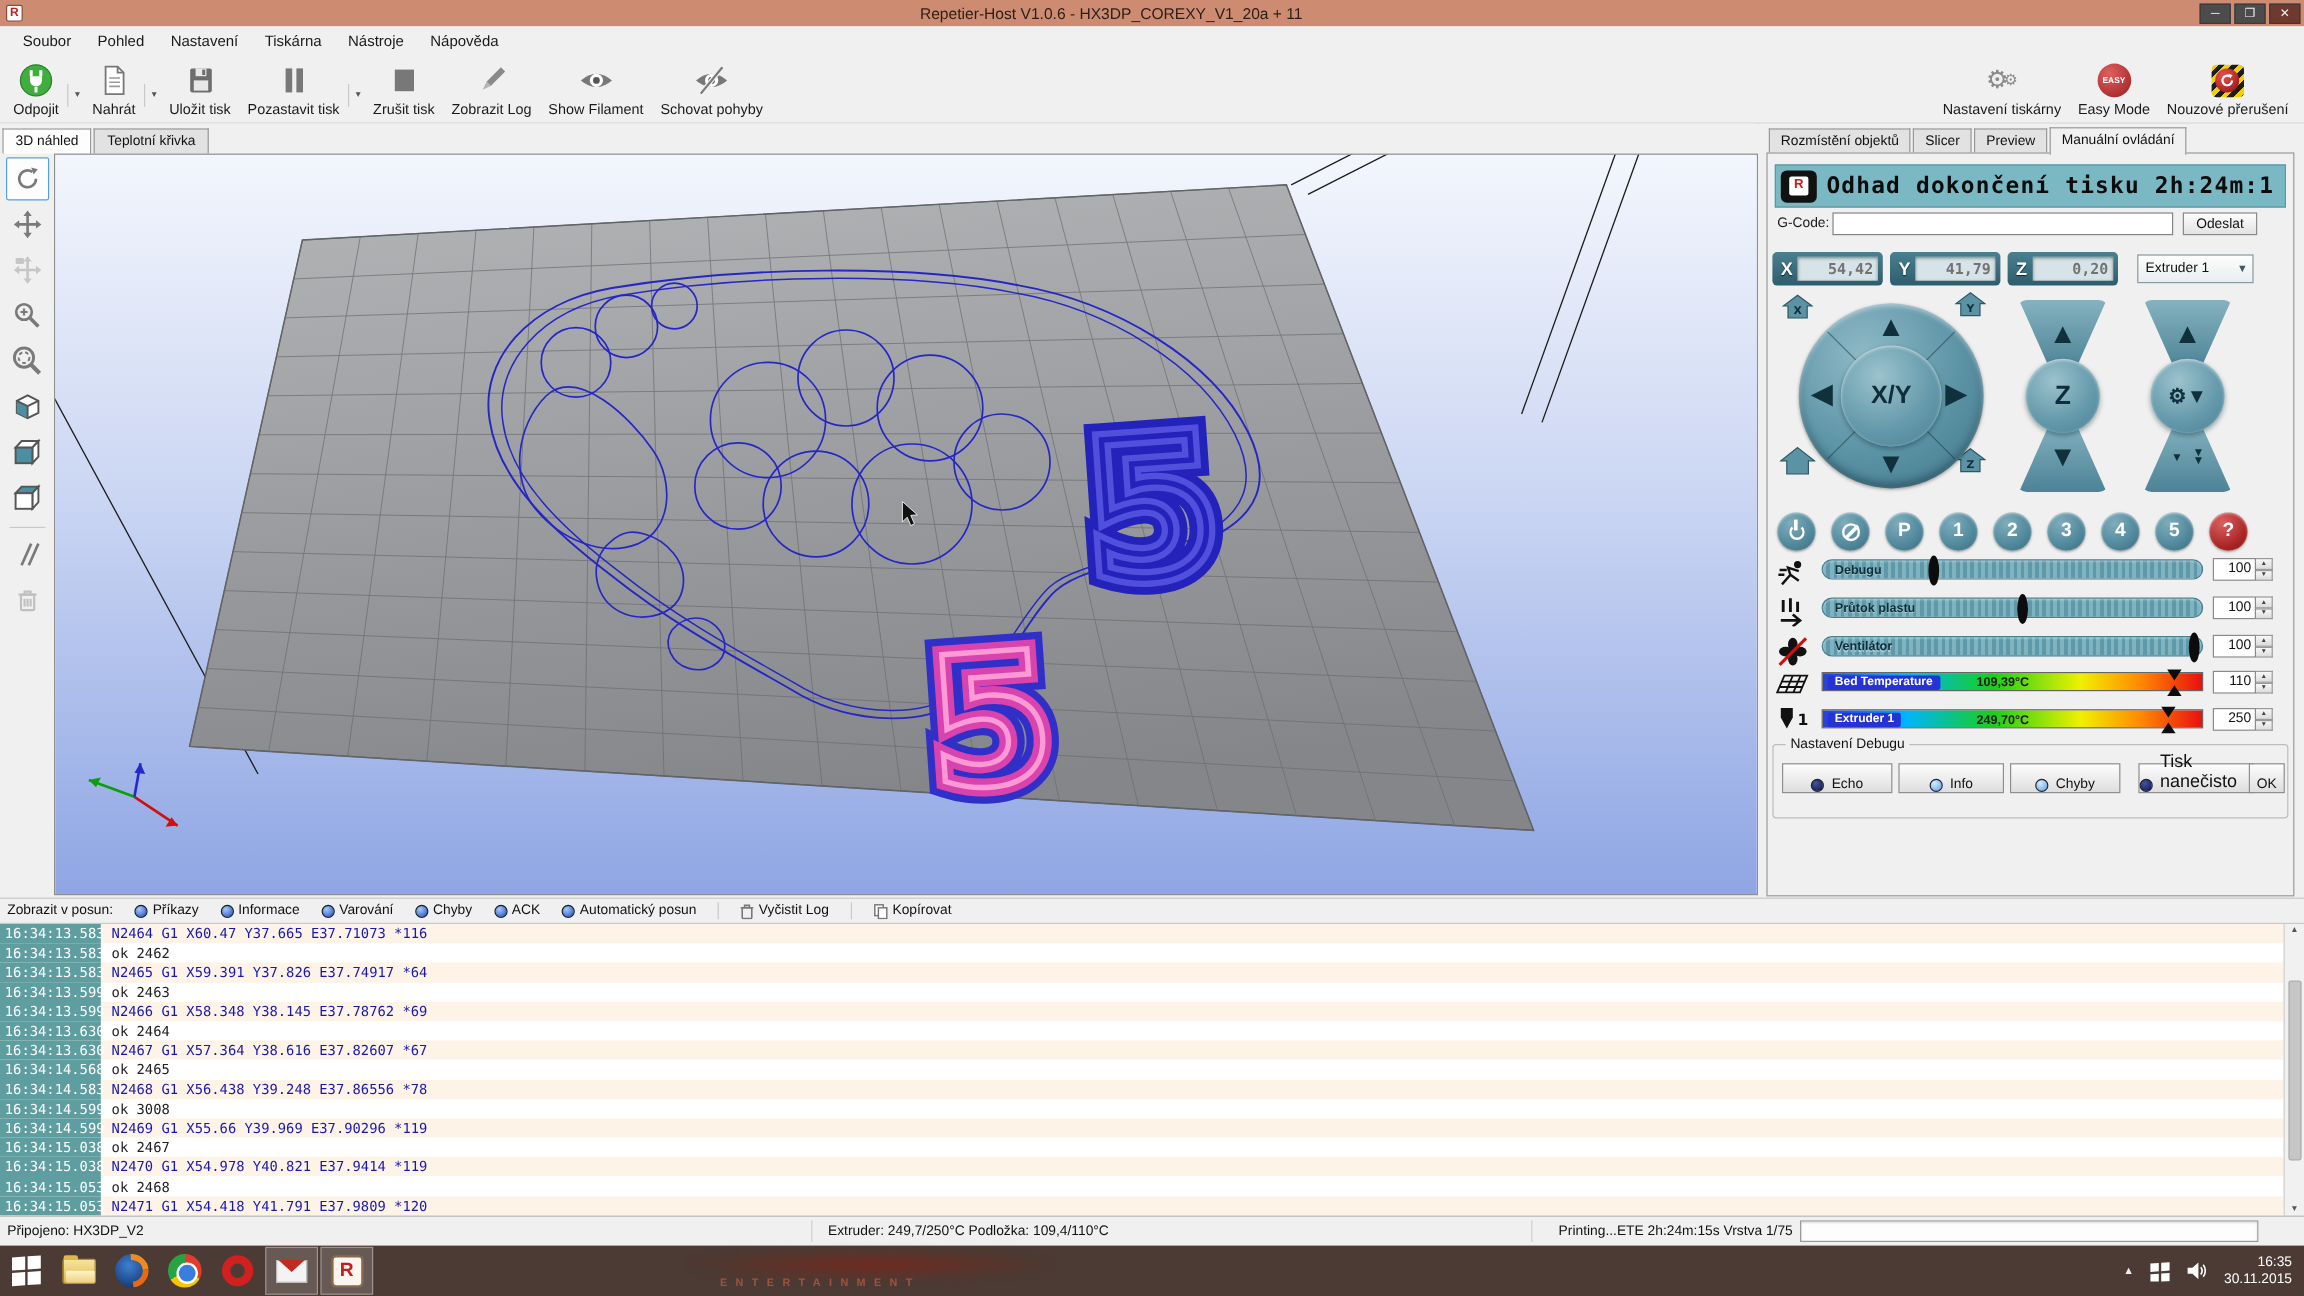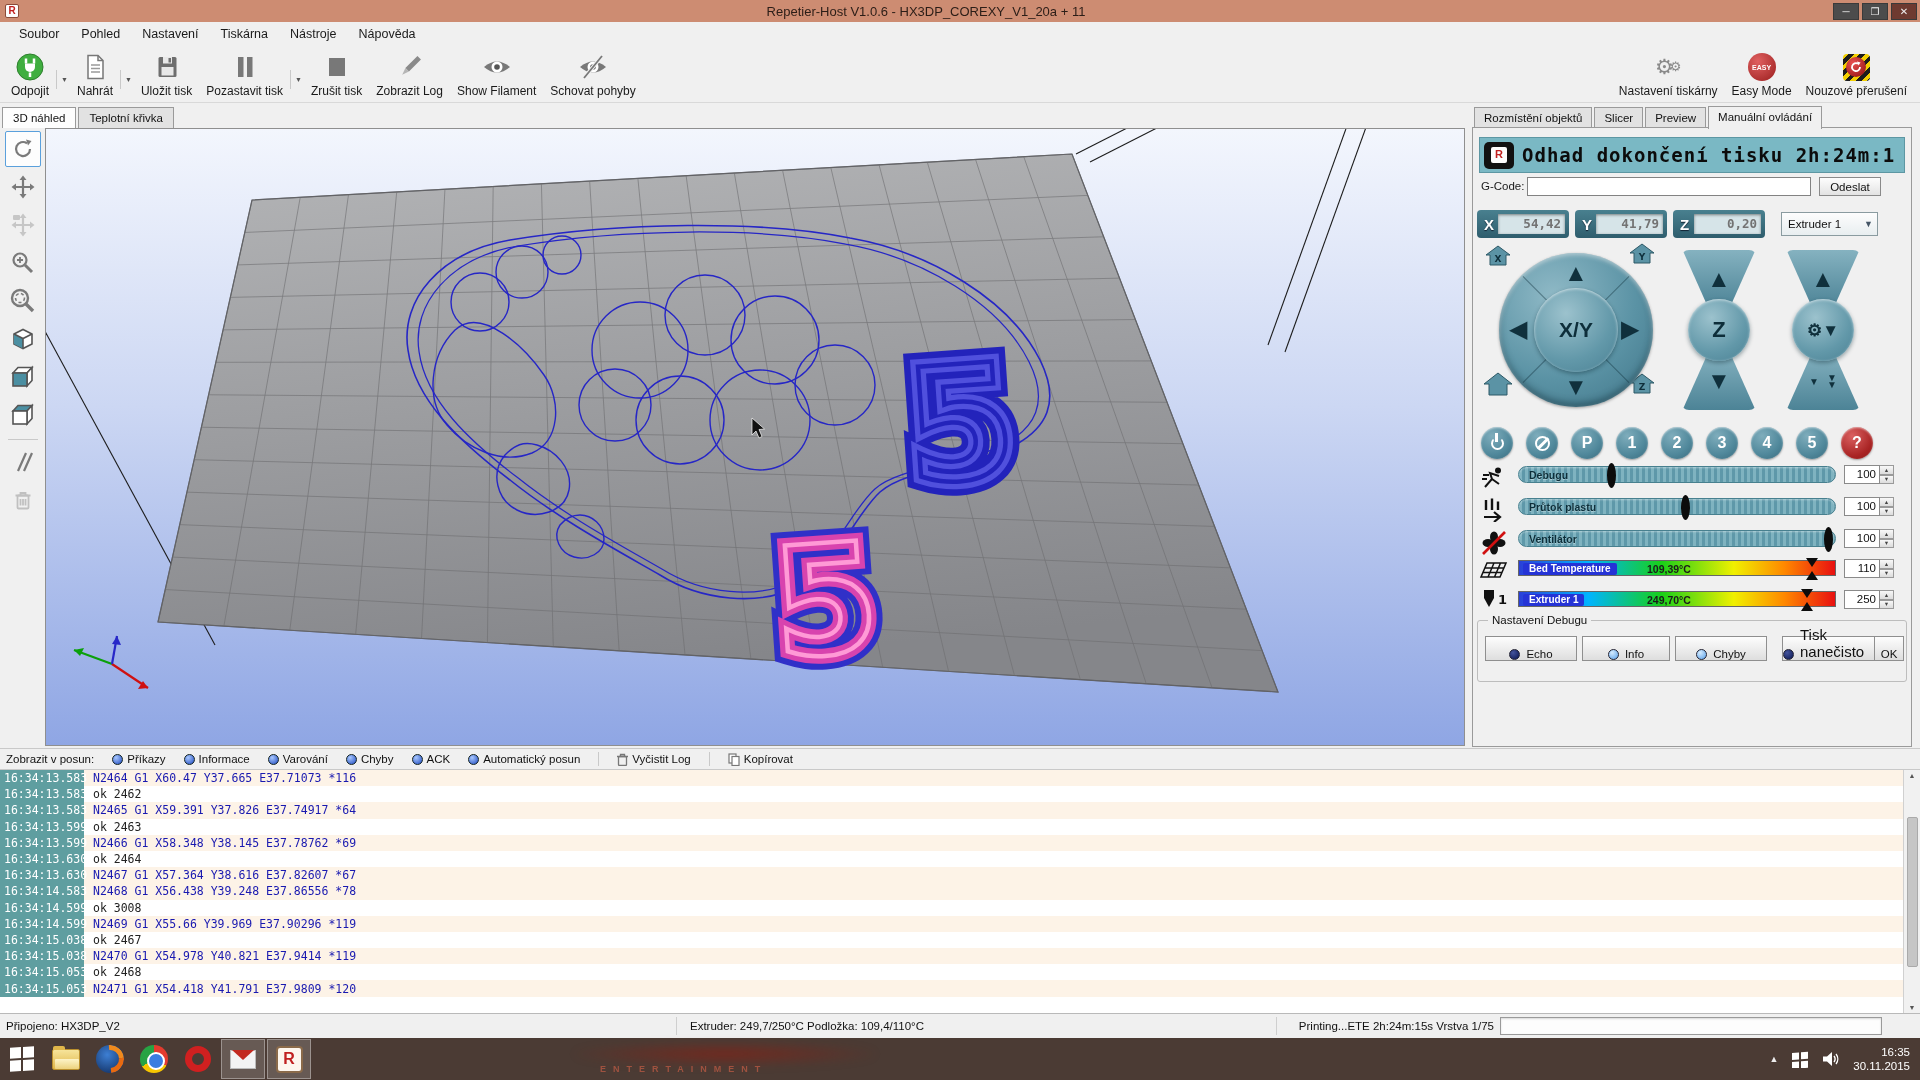--- a/index.html
+++ b/index.html
@@ -738,20 +738,24 @@
         <span class="ltext cmd">N2466 G1 X58.348 Y38.145 E37.78762 *69</span>
       </div>
     <div class="lrow">
         <span class="ltime">16:34:13.630</span>
         <span class="ltext ok">ok 2464</span>
       </div>
     <div class="lrow alt">
         <span class="ltime">16:34:13.630</span>
         <span class="ltext cmd">N2467 G1 X57.364 Y38.616 E37.82607 *67</span>
       </div>
+    <div class="lrow">
+        <span class="ltime">16:34:14.568</span>
+        <span class="ltext ok">ok 2465</span>
+      </div>
     <div class="lrow alt">
         <span class="ltime">16:34:14.583</span>
         <span class="ltext cmd">N2468 G1 X56.438 Y39.248 E37.86556 *78</span>
       </div>
     <div class="lrow">
         <span class="ltime">16:34:14.599</span>
         <span class="ltext ok">ok 3008</span>
       </div>
     <div class="lrow alt">
         <span class="ltime">16:34:14.599</span>

